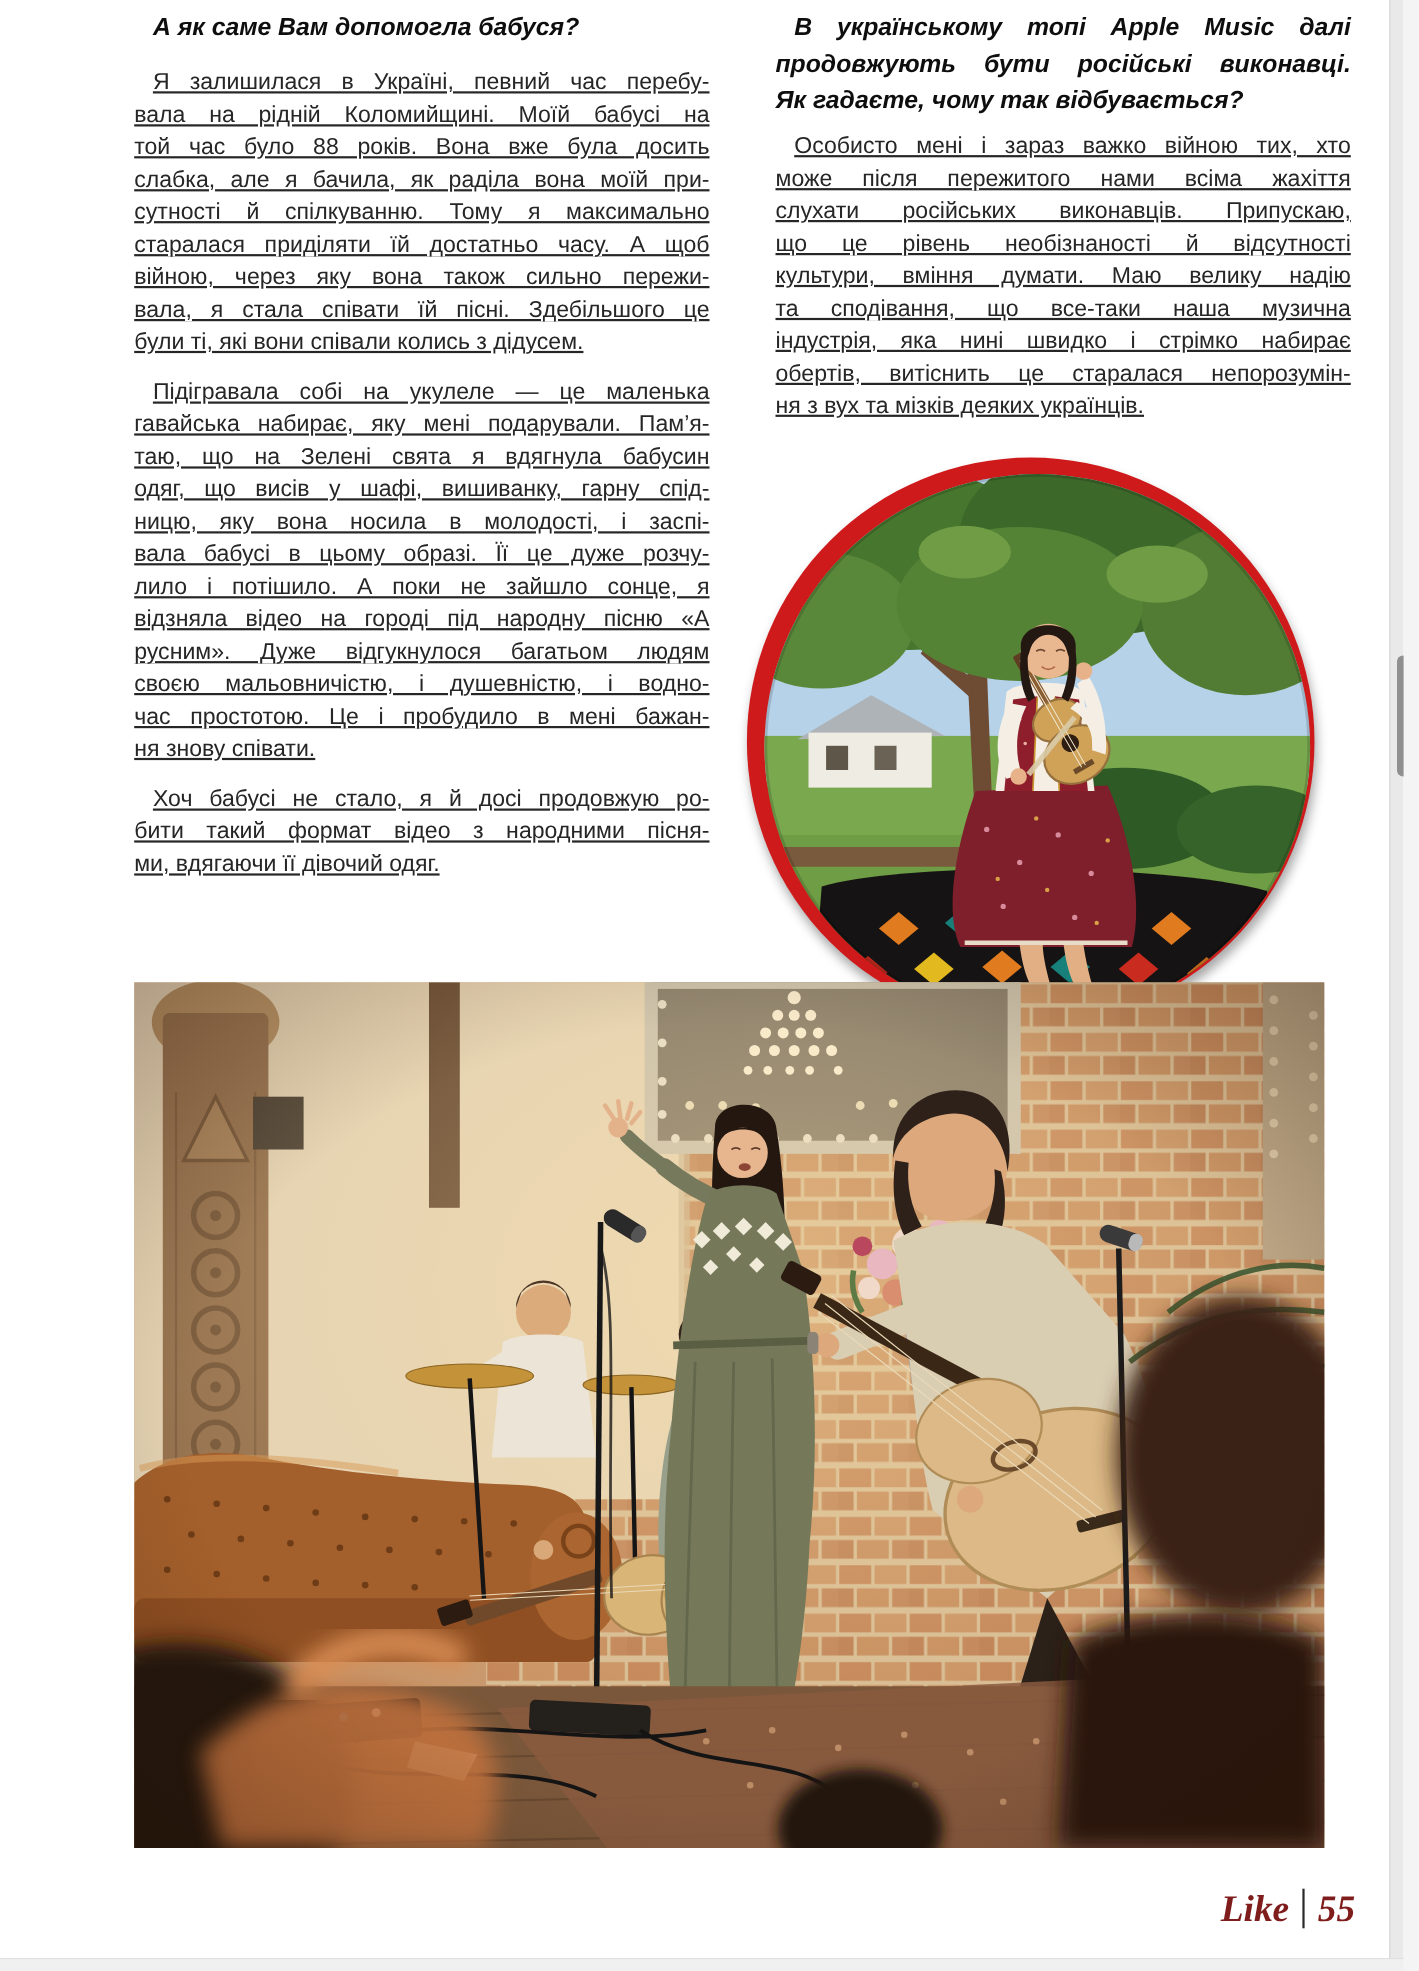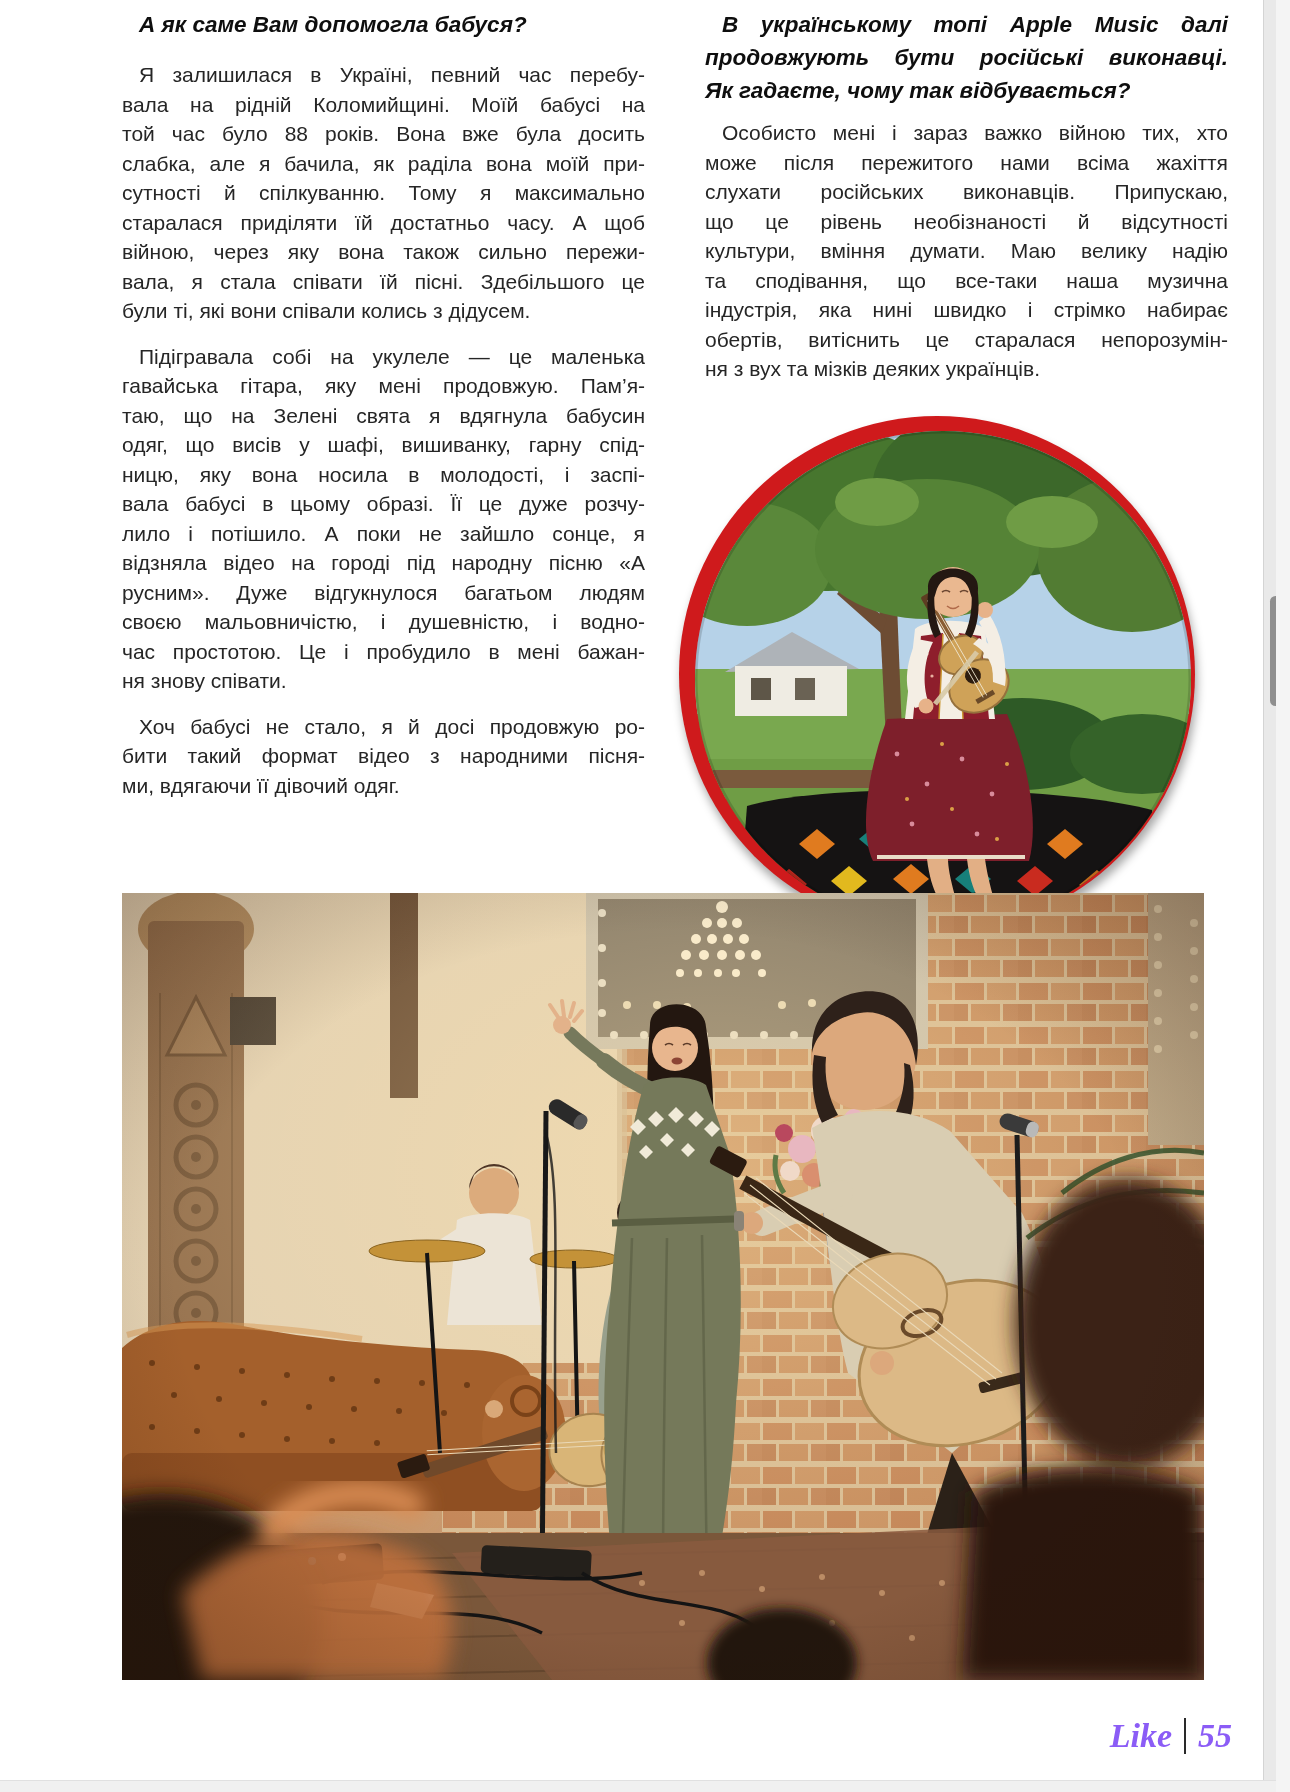--- a/index.html
+++ b/index.html
@@ -7,35 +7,35 @@
     position:relative; width:1276px; height:1792px; background:#ffffff;
     font-family:"Liberation Sans","DejaVu Sans",sans-serif; color:#262626;
     overflow:hidden;
   }
   .col { position:absolute; width:523px; }
   .col-left  { left:122px; top:8px; }
   .col-right { left:677px; top:8px;margin-left:28px; }
   .headline { font-weight:bold; font-style:italic; font-size:22.5px; line-height:33px; color:#0e0e0e; }
   .col-left  .headline { margin-bottom:19px; }
   .col-right .headline { margin-bottom:11px; }
-  .para { font-size:21px; line-height:29.5px; margin-bottom:16px; }
+  .para { font-size:21px; line-height:29.5px; margin-bottom:16px;text-decoration:underline; }
   .tline { text-align:justify; text-align-last:justify; }
   .tline:last-child { text-align-last:auto; }
   .para .tline:first-child, .headline .tline:first-child { text-indent:17px; }
 
   .circle-wrap {
     position:absolute; left:677px; top:414px; width:520px; height:520px;
     filter:drop-shadow(2px 7px 5px rgba(0,0,0,0.35));
   }
   .concert-wrap { position:absolute; left:122px; top:893px; width:1082px; height:787px; }
 
   .footer {
     position:absolute; left:920px; top:1714px; width:312px; text-align:right;
     font-family:"Liberation Serif","DejaVu Serif",serif; font-style:italic; font-weight:bold;
-    font-size:34px; line-height:44px; color:#8b5cf6;
+    font-size:34px; line-height:44px; color:#7f1d1d;
   }
   .footer .divider { display:inline-block; width:2px; height:36px; background:#2a2a2a; margin:0 12px -7px 12px; }
 
   .edge-right { position:absolute; right:0; top:0; width:13px; height:1792px; background:#e9e9e9; border-left:1px solid #d4d4d4; box-sizing:border-box; }
   .edge-bottom { position:absolute; left:0; top:1780px; width:1290px; height:12px; background:#f0f0f0; border-top:1px solid #e0e0e0; box-sizing:border-box; }
   .scroll-thumb { position:absolute; left:1270px; top:596px; width:11px; height:110px; border-radius:6px; background:#8f8f8f; }
 </style>
 </head>
 <body>
 
@@ -51,21 +51,21 @@
         <div class="tline">той час було 88 років. Вона вже була досить</div>
         <div class="tline">слабка, але я бачила, як раділа вона моїй при-</div>
         <div class="tline">сутності й спілкуванню. Тому я максимально</div>
         <div class="tline">старалася приділяти їй достатньо часу. А щоб</div>
         <div class="tline">війною, через яку вона також сильно пережи-</div>
         <div class="tline">вала, я стала співати їй пісні. Здебільшого це</div>
         <div class="tline">були ті, які вони співали колись з дідусем.</div>
       </div>
     <div class="para">
         <div class="tline">Підігравала собі на укулеле — це маленька</div>
-        <div class="tline">гавайська гітара, яку мені продовжую. Пам’я-</div>
+        <div class="tline">гавайська набирає, яку мені подарували. Пам’я-</div>
         <div class="tline">таю, що на Зелені свята я вдягнула бабусин</div>
         <div class="tline">одяг, що висів у шафі, вишиванку, гарну спід-</div>
         <div class="tline">ницю, яку вона носила в молодості, і заспі-</div>
         <div class="tline">вала бабусі в цьому образі. Її це дуже розчу-</div>
         <div class="tline">лило і потішило. А поки не зайшло сонце, я</div>
         <div class="tline">відзняла відео на городі під народну пісню «А</div>
         <div class="tline">русним». Дуже відгукнулося багатьом людям</div>
         <div class="tline">своєю мальовничістю, і душевністю, і водно-</div>
         <div class="tline">час простотою. Це і пробудило в мені бажан-</div>
         <div class="tline">ня знову співати.</div>

